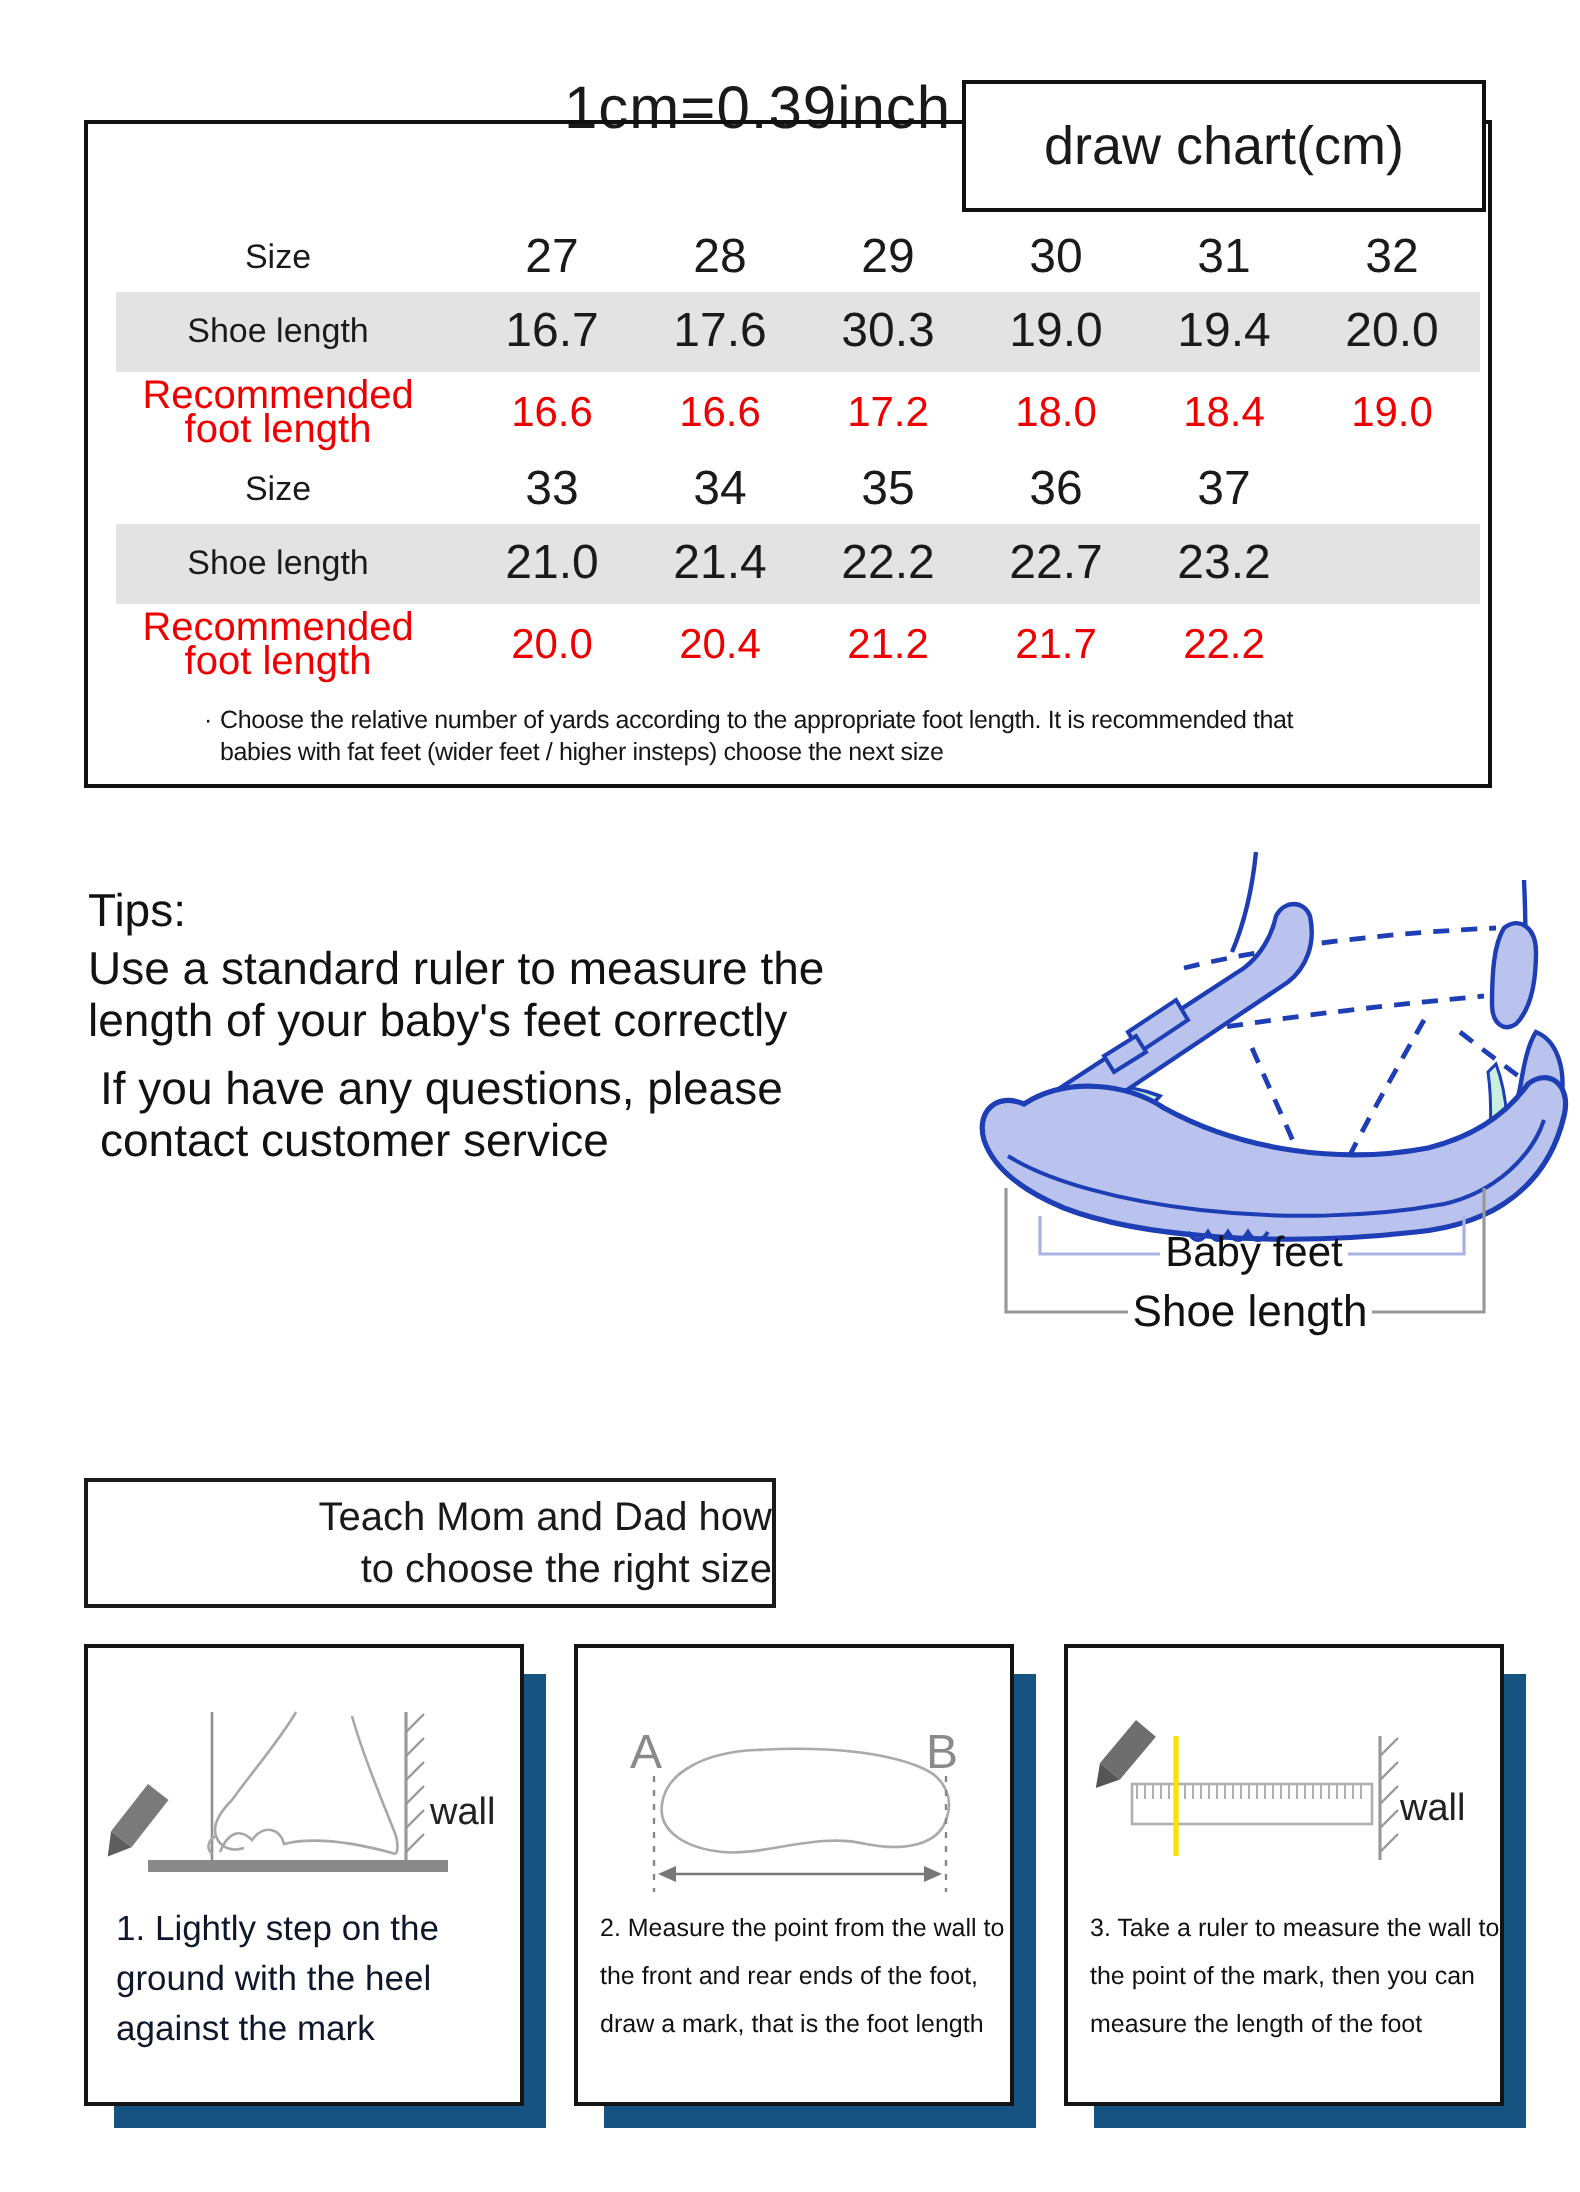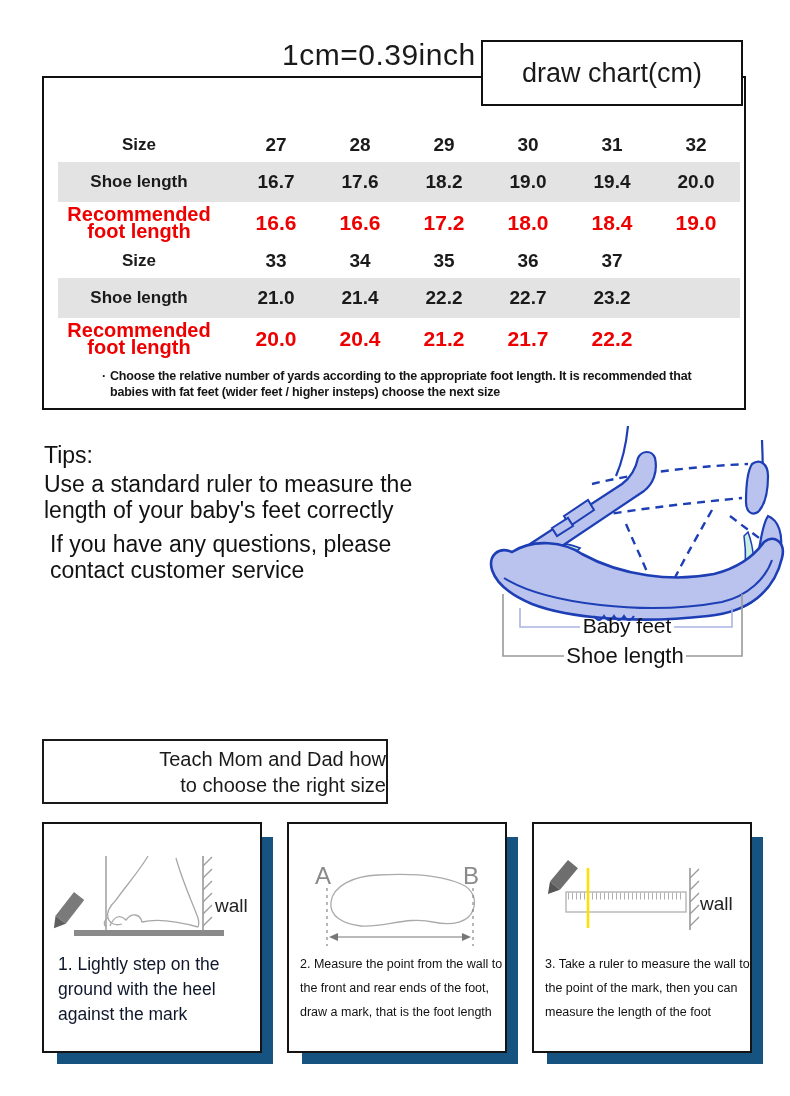--- a/index.html
+++ b/index.html
@@ -6,31 +6,31 @@
   .canvas{position:relative;width:790px;height:1096px;background:#fff;overflow:hidden;
           font-family:"Liberation Sans","DejaVu Sans",sans-serif;color:#1a1a1a;}
 
   
   .conv{position:absolute;left:282px;top:38px;font-size:30px;letter-spacing:0.5px;}
   .chart-title-box{position:absolute;left:481px;top:40px;width:258px;height:62px;
      border:2px solid #101010;background:#fff;z-index:3;display:flex;align-items:center;justify-content:center;}
   .chart-title-box span{font-size:27px;}
 
   
-  .table-box{position:absolute;left:42px;top:76px;width:704px;height:334px;border:2px solid #101010;
-     box-sizing:border-box;padding-top:50px;z-index:1;font-weight:bold;}
+  .table-box{position:absolute;left:42px;top:60px;width:704px;height:334px;border:2px solid #101010;
+     box-sizing:border-box;padding-top:50px;z-index:1;}
   .trow{display:flex;align-items:center;position:relative;}
   .r-size{height:34px;}
   .r-shoe{height:40px;}
   .r-foot{height:42px;color:#ee0000;}
   .band{position:absolute;left:14px;right:4px;top:0;bottom:0;background:#e3e3e3;z-index:0;}
   .lcell{width:190px;display:flex;justify-content:center;text-align:center;z-index:1;font-size:17px;}
   .r-foot .lcell{font-size:20px;line-height:17px;max-width:190px;}
   .r-foot .lcell span{display:block;max-width:150px;}
-  .vcell{width:84px;text-align:center;z-index:1;font-size:19px;}
+  .vcell{width:84px;text-align:center;z-index:1;font-size:24px;}
   .r-foot .vcell{font-size:21px;}
   .note{position:absolute;left:54px;right:8px;top:290px;display:flex;font-size:12.5px;letter-spacing:-0.2px;line-height:16px;color:#151515;}
   .note .bullet{width:12px;text-align:center;}
   .note .nl{white-space:nowrap;}
 
   
   .tips{position:absolute;left:44px;top:442px;font-size:23px;line-height:26.5px;color:#121212;}
   .tips .t-title{margin-bottom:2px;}
   .tips .grp2{margin-top:7px;padding-left:6px;}
 
@@ -70,21 +70,21 @@
       <div class="vcell">29</div>
       <div class="vcell">30</div>
       <div class="vcell">31</div>
       <div class="vcell">32</div>
     </div>
     <div class="trow r-shoe">
       <div class="band"></div>
       <div class="lcell">Shoe length</div>
       <div class="vcell">16.7</div>
       <div class="vcell">17.6</div>
-      <div class="vcell">18.2</div>
+      <div class="vcell">30.3</div>
       <div class="vcell">19.0</div>
       <div class="vcell">19.4</div>
       <div class="vcell">20.0</div>
     </div>
     <div class="trow r-foot">
       <div class="lcell">
           <span>Recommended foot length</span>
         </div>
       <div class="vcell">16.6</div>
       <div class="vcell">16.6</div>

